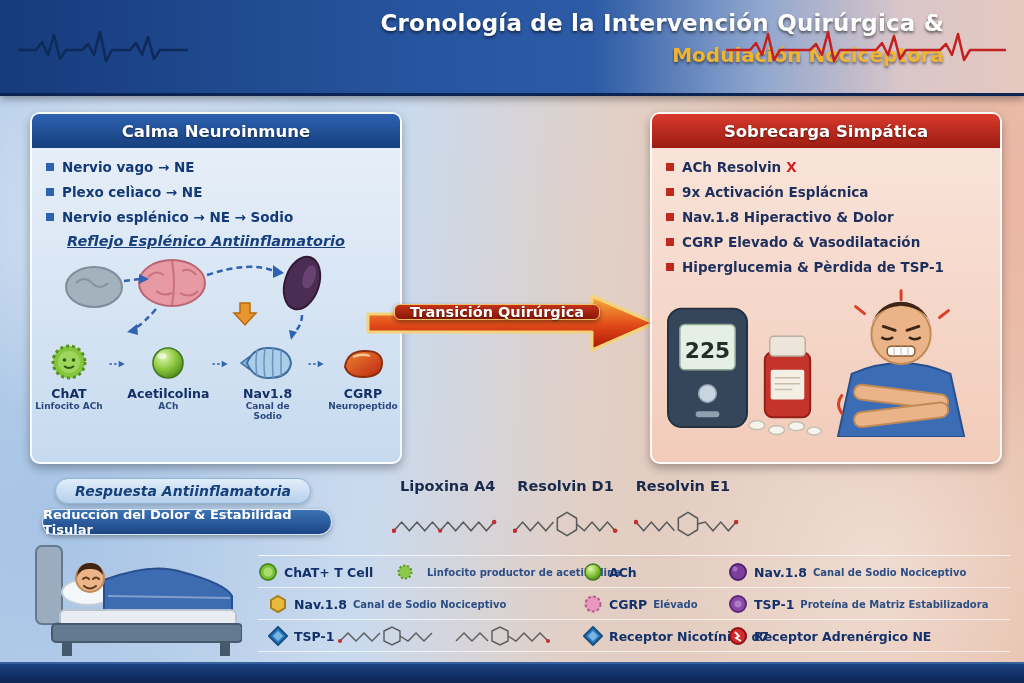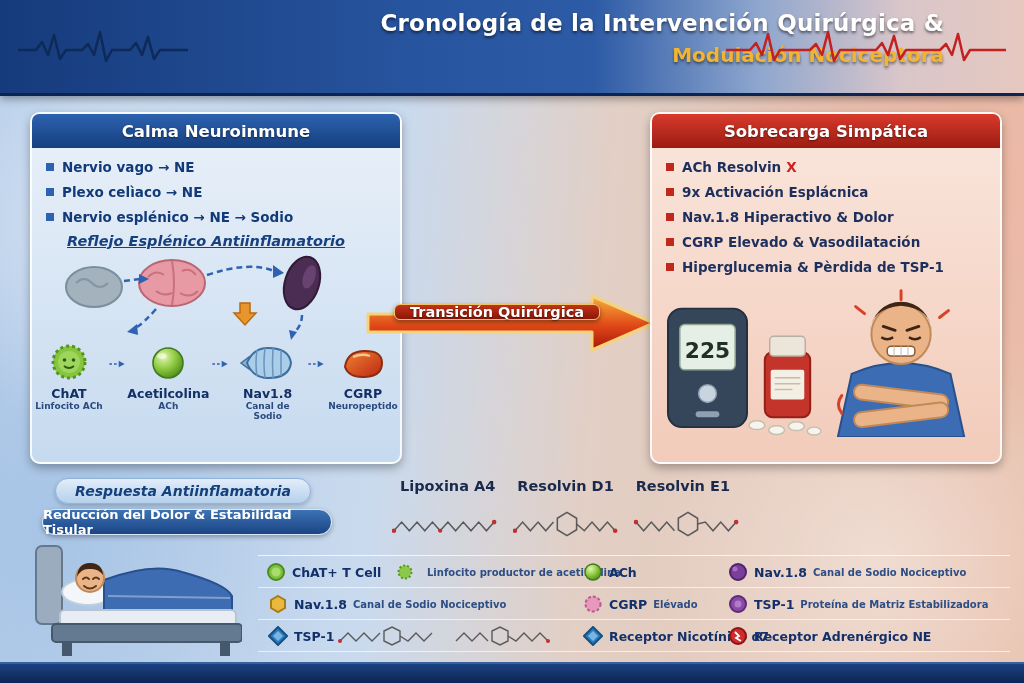--- a/index.html
+++ b/index.html
@@ -319,21 +319,21 @@
       <polyline points="2,19 10,28 18,19 26,28 34,19 42,28" fill="none" stroke="#5a5a5a" stroke-width="1.6"></polyline>
       <polygon points="46,15 56,9 66,15 66,27 56,33 46,27" fill="none" stroke="#5a5a5a" stroke-width="1.6"></polygon>
       <polyline points="66,21 74,19 82,28 90,19 98,28 106,19" fill="none" stroke="#5a5a5a" stroke-width="1.6"></polyline>
       <circle cx="2" cy="19" r="2.4" fill="#c03030"></circle>
         <circle cx="106" cy="19" r="2.4" fill="#c03030"></circle>
     </svg>
   </div>
 
   <div class="legend">
     <div class="lrow">
-      <div class="lcell" style="left:8px">
+      <div class="lcell" style="left:0">
         <svg width="20" height="20" viewBox="0 0 20 20">
             <circle cx="10" cy="10" r="8" fill="#7cc241" stroke="#4e8c1e" stroke-width="2"></circle>
             <circle cx="10" cy="10" r="4.5" fill="#a8dc6c"></circle>
           </svg>
         <span class="llabel">ChAT+ T Cell</span>
         <span class="ldesc"></span>
       </div>
       <div class="lcell" style="left:137px">
         <svg width="20" height="20" viewBox="0 0 20 20">
             <circle cx="10" cy="10" r="6.5" fill="#8cc84a" stroke="#5a9422" stroke-width="2" stroke-dasharray="2 2"></circle>

